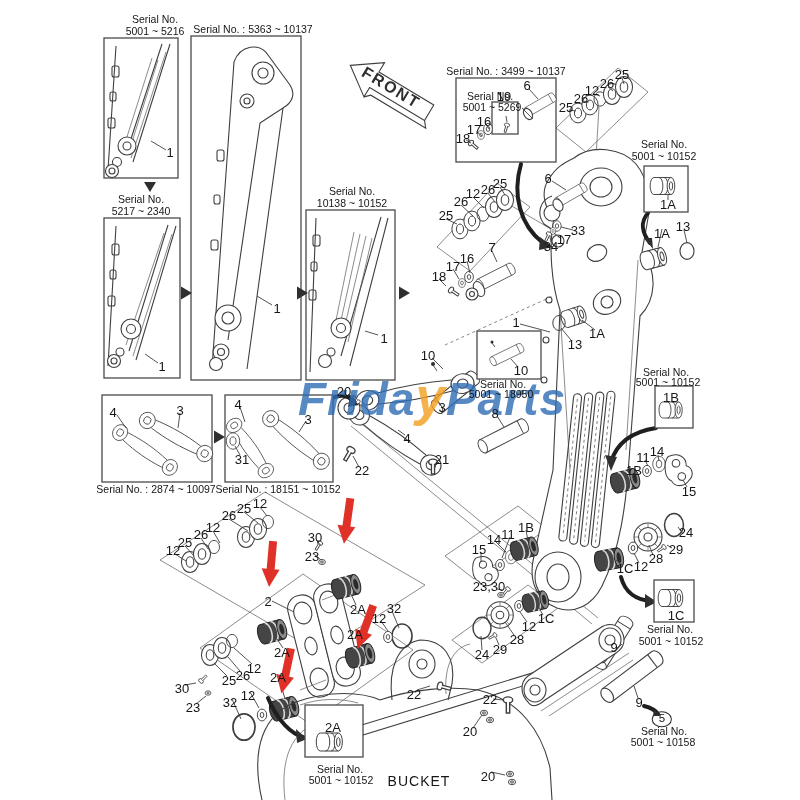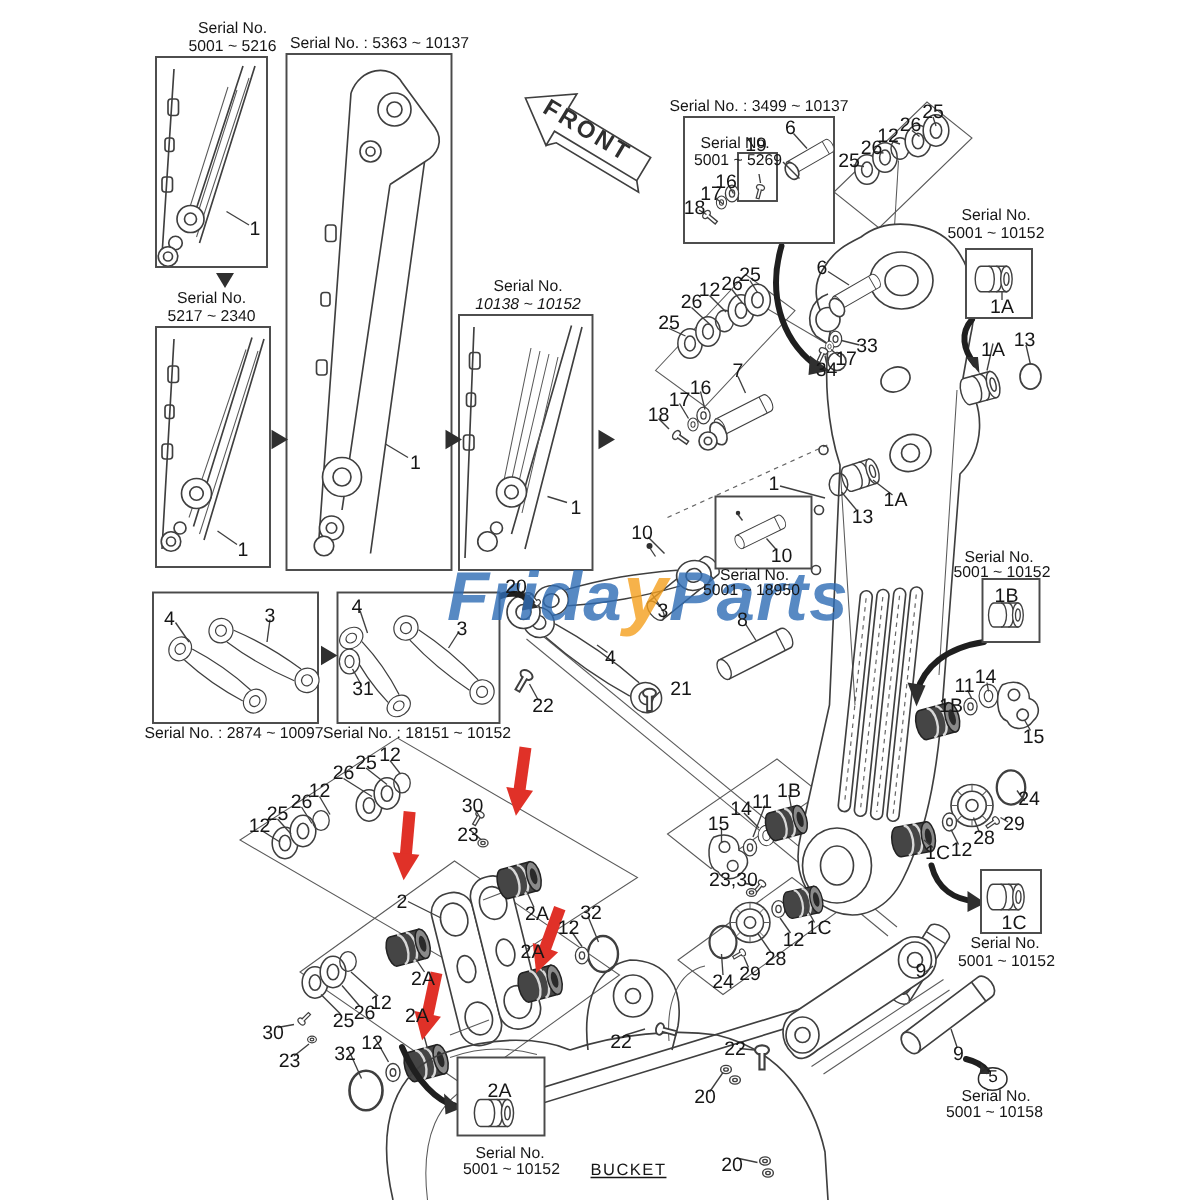--- a/index.html
+++ b/index.html
@@ -10,21 +10,21 @@
   svg .w{fill:#fff;stroke:#3f3f3f;stroke-width:1.1;}
   svg .thin{fill:none;stroke:#5a5a5a;stroke-width:0.7;}
   svg .ld{stroke:#3f3f3f;stroke-width:0.9;}
   svg .bx{fill:#fff;stroke:#4a4a4a;stroke-width:1.3;}
   svg .solid{fill:#2f2f2f;stroke:none;}
   svg .swoosh{fill:none;stroke:#1f1f1f;stroke-width:4;stroke-linecap:round;}
   svg .dash{stroke-dasharray:3 3;stroke-width:0.8;stroke:#666;fill:none;}
   .lbl{position:absolute;transform:translate(-50%,-50%);font-size:13px;color:#161616;
        white-space:nowrap;line-height:1;}
   .lbl.s{font-size:10.5px;}
-  .lbl.b{font-size:11px;letter-spacing:1px;text-decoration:underline;}
+  .lbl.b{font-size:14px;letter-spacing:1px;}
   .lbl.c5{font-size:11.5px;border:1.2px solid #2a2a2a;border-radius:50%;padding:1px 6px;}
   .lbl.front{font-size:16px;font-weight:bold;letter-spacing:2px;color:#2f2f2f;
        transform:translate(-50%,-50%) rotate(31deg);}
   .wm{position:absolute;left:432px;top:396px;transform:translate(-50%,-50%);
       font-weight:bold;font-style:italic;font-size:46px;color:#2e6cb5;opacity:0.8;
       letter-spacing:1px;white-space:nowrap;z-index:5;}
   .wm .acc{color:#f5a01e;font-size:53px;}
   #labels{position:absolute;left:0;top:0;width:800px;height:800px;z-index:6;}
 </style>
 </head>
@@ -505,21 +505,21 @@
 <div id="labels">
       <span class="lbl s" style="left: 155px; top: 19px;">Serial No.</span>
       <span class="lbl s" style="left: 155px; top: 31px;">5001 ~ 5216</span>
       <span class="lbl" style="left: 170px; top: 152px;">1</span>
       <span class="lbl s" style="left: 141px; top: 199px;">Serial No.</span>
       <span class="lbl s" style="left: 141px; top: 211px;">5217 ~ 2340</span>
       <span class="lbl" style="left: 162px; top: 366px;">1</span>
       <span class="lbl s" style="left: 253px; top: 29px;">Serial No. : 5363 ~ 10137</span>
       <span class="lbl" style="left: 277px; top: 308px;">1</span>
       <span class="lbl s" style="left: 352px; top: 191px;">Serial No.</span>
-      <span class="lbl s" style="left: 352px; top: 203px; font-style: italic;">10138 ~ 10152</span>
+      <span class="lbl s" style="left: 352px; top: 203px;">10138 ~ 10152</span>
       <span class="lbl" style="left: 384px; top: 338px;">1</span>
       <span class="lbl front" style="left: 391px; top: 88px;">FRONT</span>
       <span class="lbl s" style="left: 506px; top: 71px;">Serial No. : 3499 ~ 10137</span>
       <span class="lbl s" style="left: 490px; top: 96px;">Serial No.</span>
       <span class="lbl s" style="left: 492px; top: 107px;">5001 ~ 5269</span>
       <span class="lbl" style="left: 504px; top: 96px;">19</span>
       <span class="lbl" style="left: 527px; top: 85px;">6</span>
       <span class="lbl" style="left: 484px; top: 121px;">16</span>
       <span class="lbl" style="left: 474px; top: 129px;">17</span>
       <span class="lbl" style="left: 463px; top: 138px;">18</span>
@@ -550,21 +550,21 @@
       <span class="lbl" style="left: 575px; top: 344px;">13</span>
       <span class="lbl" style="left: 597px; top: 333px;">1A</span>
       <span class="lbl" style="left: 428px; top: 355px;">10</span>
       <span class="lbl" style="left: 521px; top: 370px;">10</span>
       <span class="lbl s" style="left: 503px; top: 384px;">Serial No.</span>
       <span class="lbl s" style="left: 501px; top: 394px;">5001 ~ 18950</span>
       <span class="lbl" style="left: 495px; top: 413px;">8</span>
       <span class="lbl" style="left: 344px; top: 391px;">20</span>
       <span class="lbl" style="left: 442px; top: 407px;">3</span>
       <span class="lbl" style="left: 407px; top: 438px;">4</span>
-      <span class="lbl" style="left: 454px; top: 459px;">21</span>
+      <span class="lbl" style="left: 442px; top: 459px;">21</span>
       <span class="lbl" style="left: 362px; top: 470px;">22</span>
       <span class="lbl" style="left: 113px; top: 412px;">4</span>
       <span class="lbl" style="left: 180px; top: 410px;">3</span>
       <span class="lbl s" style="left: 156px; top: 489px;">Serial No. : 2874 ~ 10097</span>
       <span class="lbl" style="left: 238px; top: 404px;">4</span>
       <span class="lbl" style="left: 308px; top: 419px;">3</span>
       <span class="lbl" style="left: 242px; top: 459px;">31</span>
       <span class="lbl s" style="left: 278px; top: 489px;">Serial No. : 18151 ~ 10152</span>
       <span class="lbl s" style="left: 666px; top: 372px;">Serial No.</span>
       <span class="lbl s" style="left: 668px; top: 382px;">5001 ~ 10152</span>

